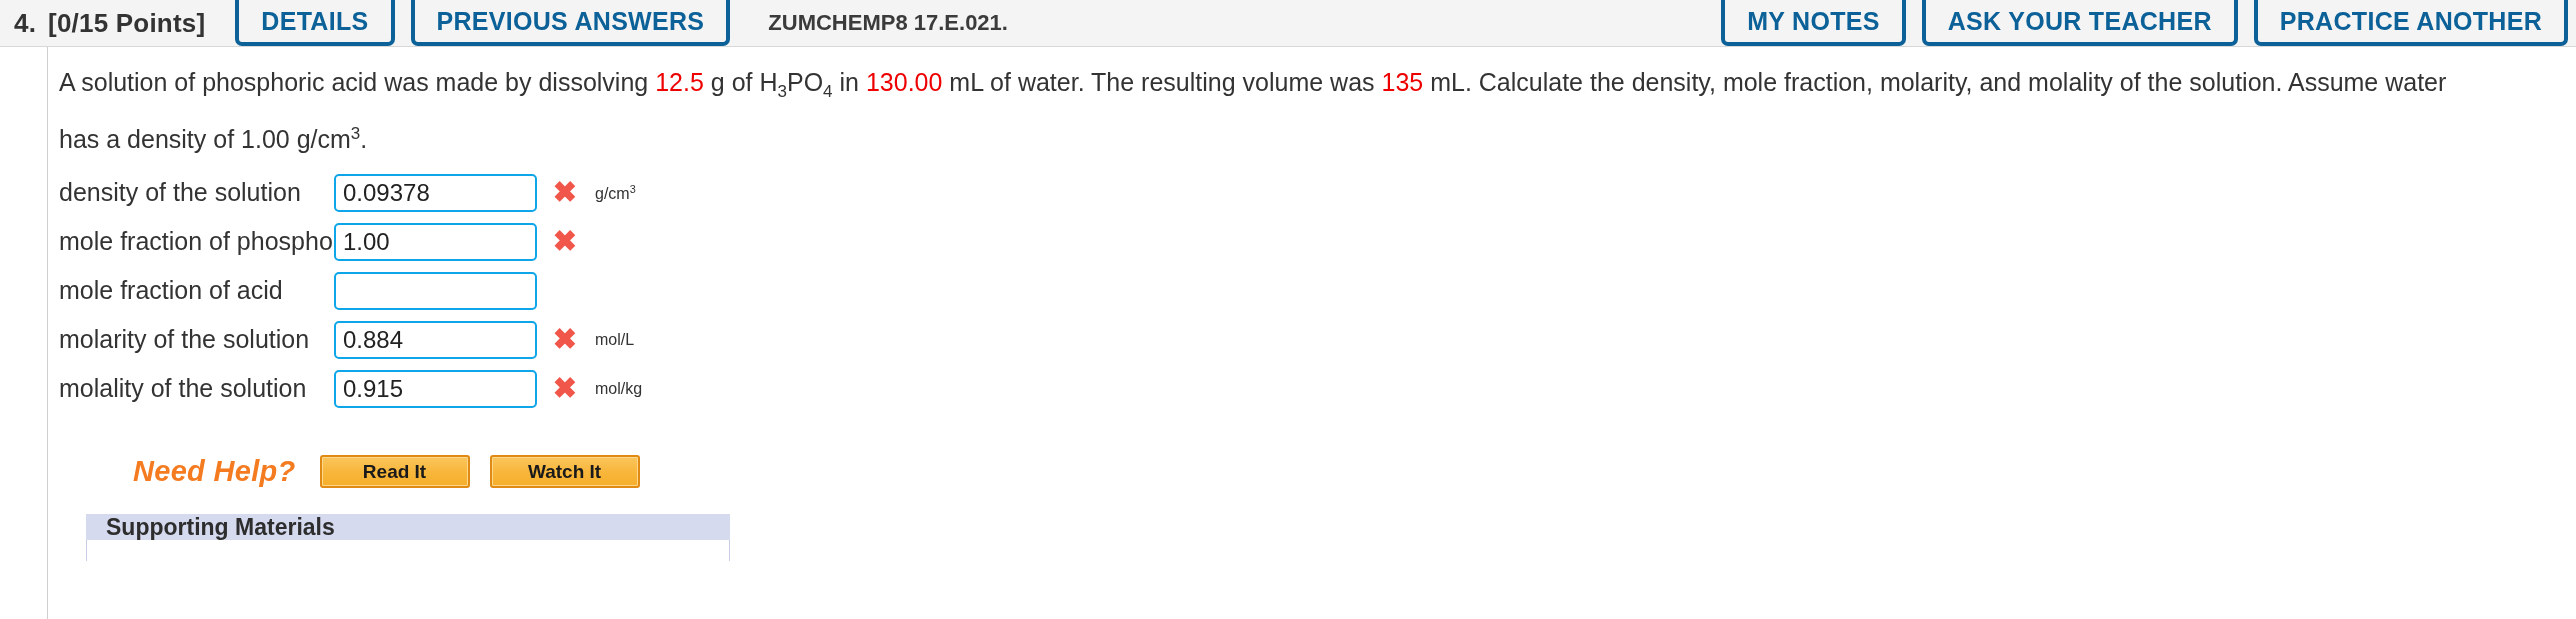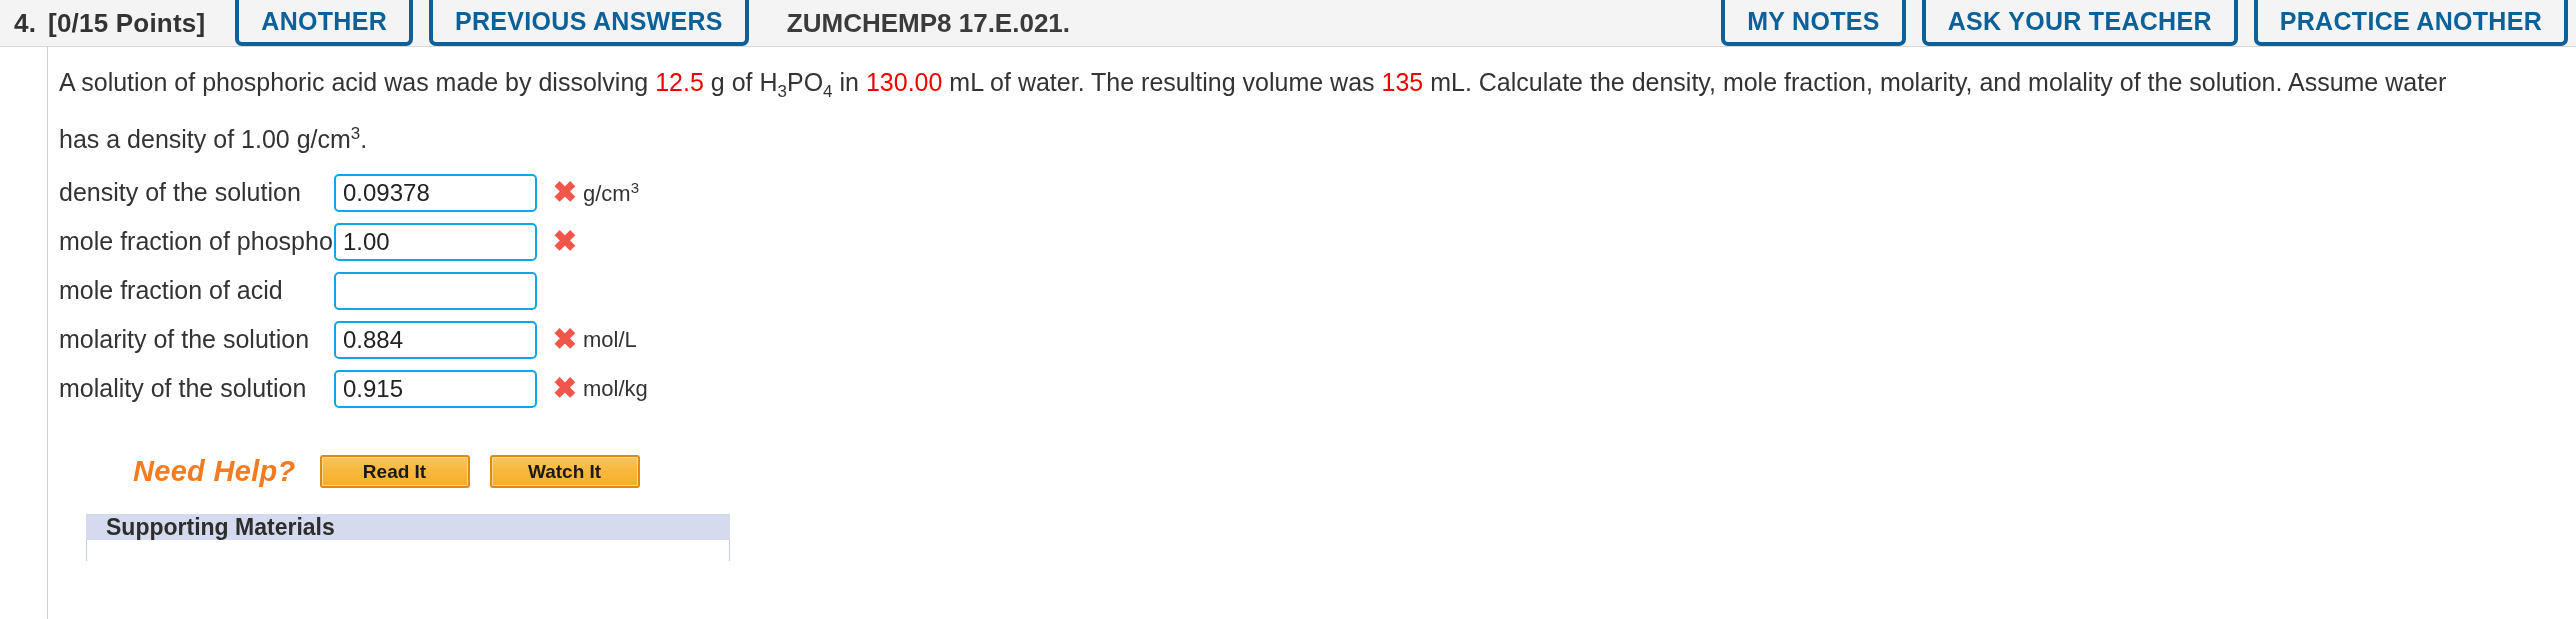--- a/index.html
+++ b/index.html
@@ -55,21 +55,21 @@
     border-radius: 0 0 7px 7px;
     background: transparent;
     font-family: "Liberation Sans", sans-serif;
     height: 46px;
     cursor: pointer;
   }
   .title-block {
     display: flex;
     align-items: center;
     color: #3b3b3b;
-    font-size: 26px;
+    font-size: 22px;
     font-weight: bold;
     white-space: nowrap;
     padding: 12px 24px;
     margin-left: 6px;
   }
   .spacer { flex: 1 1 auto; }
 
   
   .page-body {
     position: relative;
@@ -130,22 +130,23 @@
     display: flex;
     align-items: center;
     justify-content: center;
     color: #f0564a;
     font-size: 29px;
     font-weight: bold;
     line-height: 1;
   }
   .xmark.hidden { visibility: hidden; }
   .aunit {
-    color: #333333;
-    font-size: 22px;
+    margin-left: 12px;
+    color: #333333;
+    font-size: 16px;
     white-space: nowrap;
   }
 
   
   .needhelp {
     display: flex;
     align-items: center;
     margin-top: 42px;
     padding-left: 74px;
   }
@@ -205,21 +206,21 @@
 </head>
 <body>
 
 <div class="header-bar">
 
   <div class="points-block">
     <span class="q-num">4.</span>
     <span>[0/15 Points]</span>
   </div>
 
-  <button class="hdr-btn">ANOTHER</button>
+  <button class="hdr-btn">DETAILS</button>
   <button class="hdr-btn">PREVIOUS ANSWERS</button>
 
   <div class="title-block">ZUMCHEMP8 17.E.021.</div>
 
   <div class="spacer"></div>
 
   <button class="hdr-btn">MY NOTES</button>
   <button class="hdr-btn">ASK YOUR TEACHER</button>
   <button class="hdr-btn">PRACTICE ANOTHER</button>
 </div>

